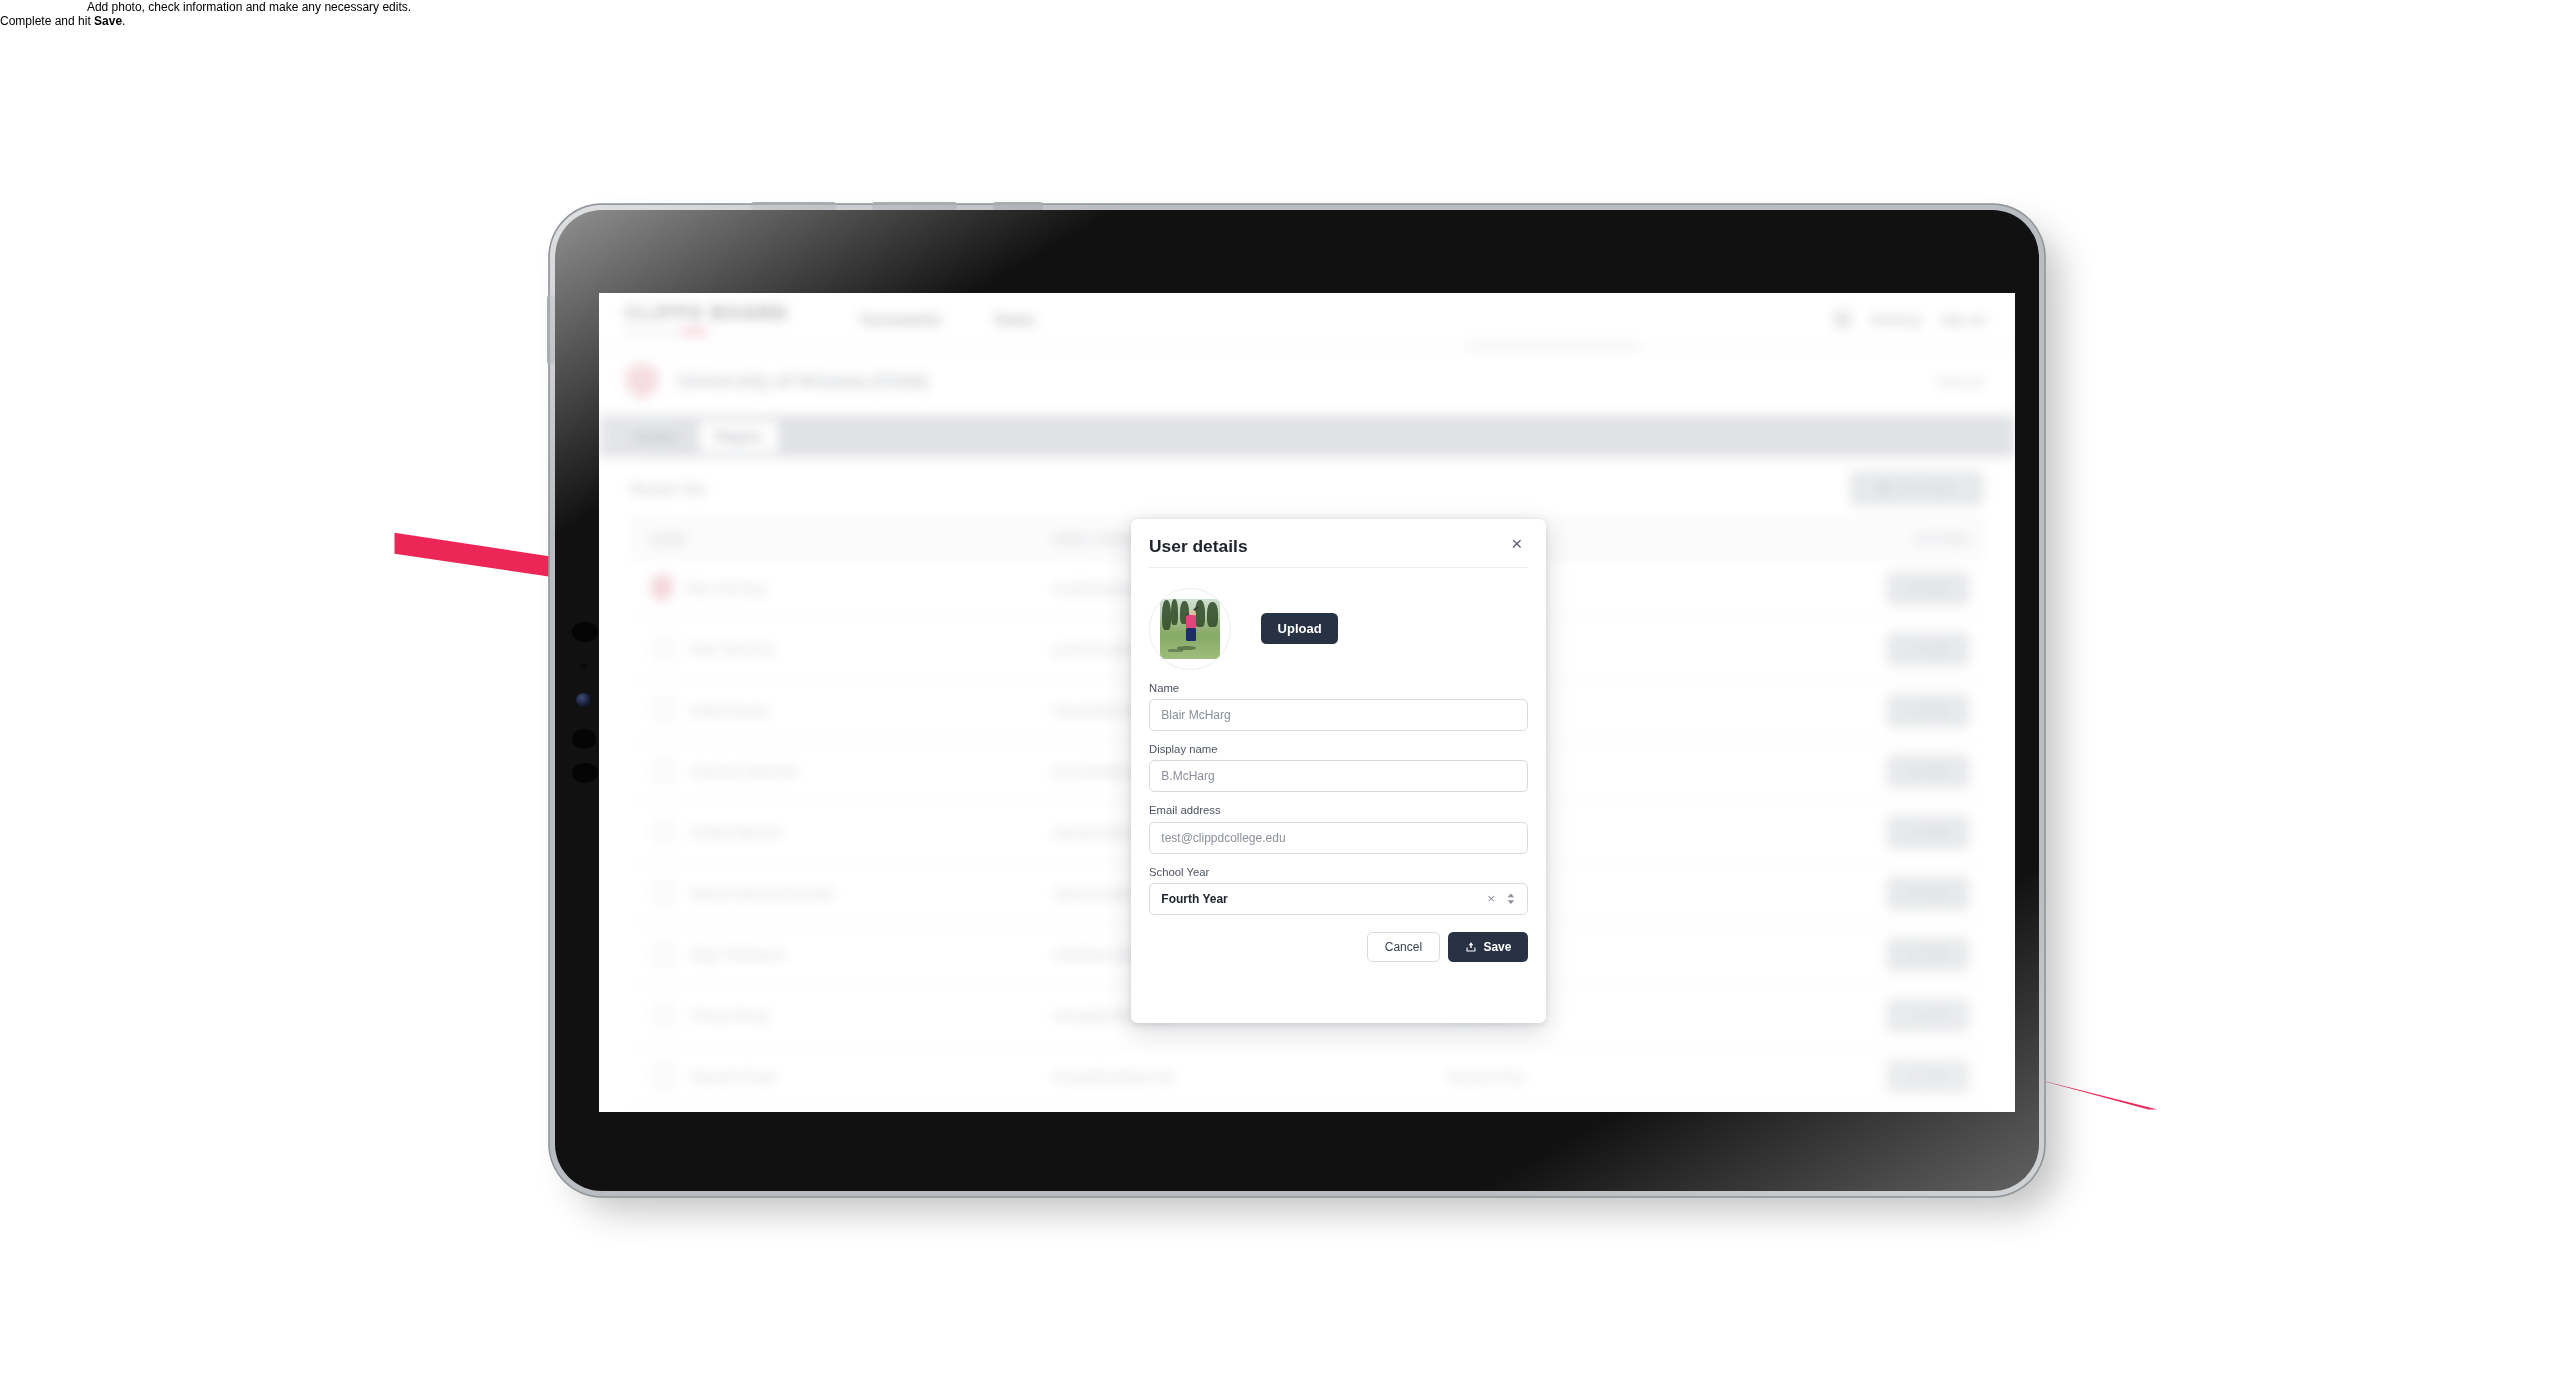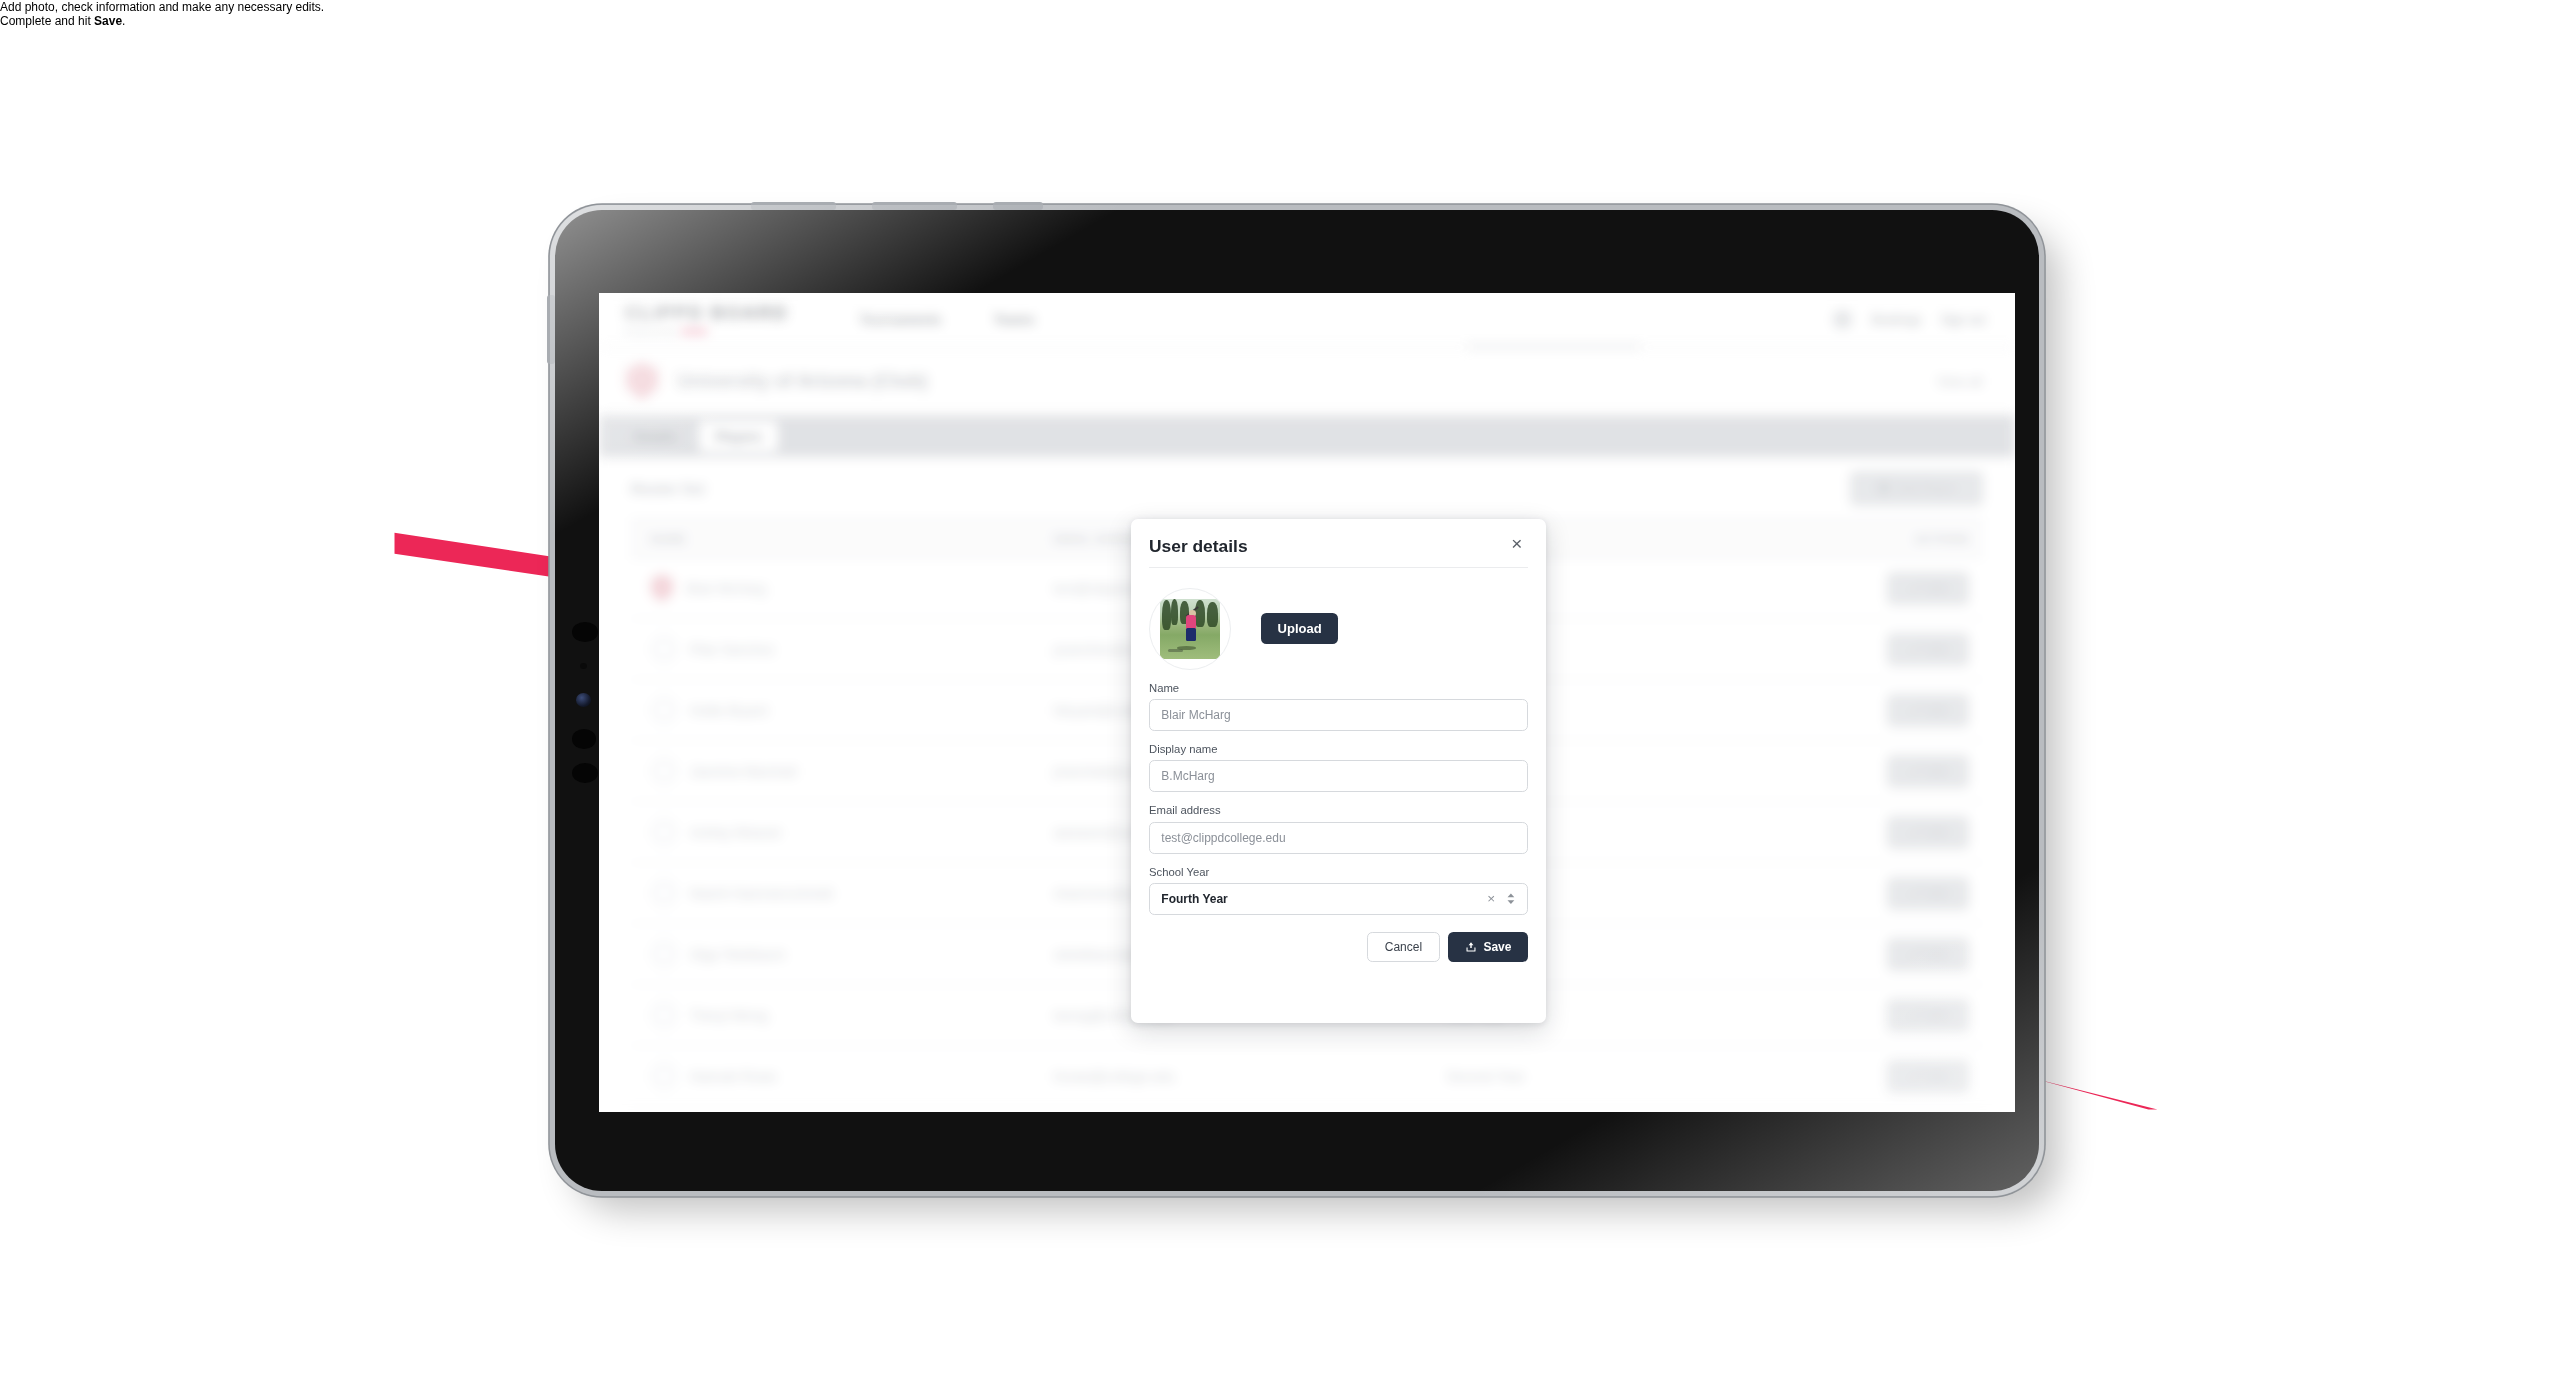--- a/index.html
+++ b/index.html
@@ -12,21 +12,21 @@
     background: #ffffff;
     font-family: "Liberation Sans", sans-serif;
   }
 
   #stage {
     position: relative;
     width: 2576px;
     height: 1386px;
     background: #ffffff;
   }
-  #callout-left  { left: 10.6px;  top: 223px; width: 498px; }
+  #callout-left  { left: 10.6px;  top: 223px; width: 498px; text-align: center; }
   #callout-right { left: 2180px; top: 1036px; width: 393px; }
   #callout-right .bold { font-weight: 700; }
 
   
   .arrow-svg { position: absolute; overflow: visible; pointer-events: none; }
   #arrow-left-svg  { left: 393px;  top: 528px;  width: 679px; height: 136px; }
   #arrow-right-svg { left: 1525px; top: 883px; width: 634px; height: 234px; }
 
   
   #tablet {

